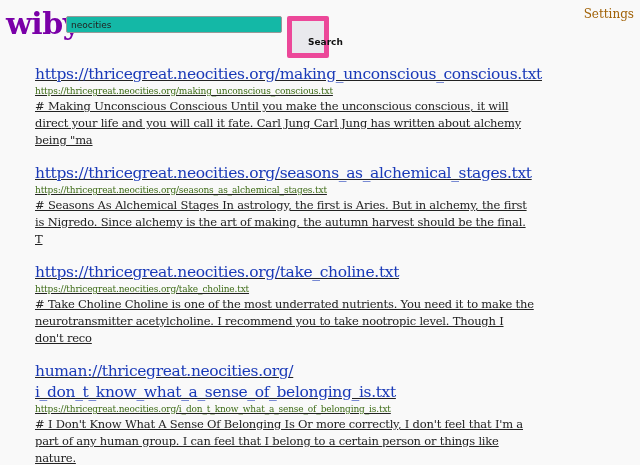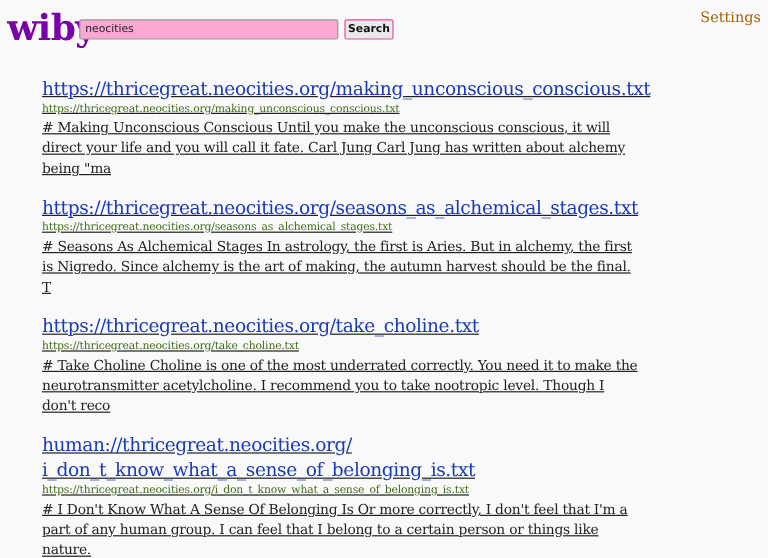--- a/index.html
+++ b/index.html
@@ -14,29 +14,29 @@
   .logo {
     position: absolute; left: 6px; top: 6px;
     font-family: "DejaVu Serif", serif;
     font-size: 30px; font-weight: bold; color: #7a00a8;
     text-decoration: none; letter-spacing: -0.5px;
   }
   .search-input {
     position: absolute; left: 66px; top: 16px;
     width: 216px; height: 17px; box-sizing: border-box;
     border: 1px solid #999; border-radius: 2px;
-    background: #f9a8d4; font-family: "DejaVu Sans", sans-serif;
+    background: #14b8a6; font-family: "DejaVu Sans", sans-serif;
     font-size: 9px; padding: 0 4px; color: #222;
   }
   .search-button {
     position: absolute; left: 287px; top: 16px;
     height: 17px; width: 41px; box-sizing: border-box;
-    border: 1px solid #ec4899; border-radius: 2px;
+    border: 5px solid #ec4899; border-radius: 2px;
     background: #e9e9ed; font-family: "DejaVu Sans", sans-serif;
-    font-size: 9px; font-weight: bold; color: #111; padding: 0;
+    font-size: 9px; font-weight: bold; color: #111; padding: 16px;
   }
   .settings {
     position: absolute; right: 6px; top: 7px;
     font-family: "DejaVu Serif", serif;
     font-size: 12px; color: #a16207; text-decoration: none;
   }
   .results { position: absolute; left: 35px; top: 64px; width: 500px; }
   .result { margin-bottom: 14px; text-decoration: underline; }
   .r-title {
     display: block; font-size: 15.5px; color: #1a3ab8; text-decoration: none;
@@ -69,20 +69,20 @@
     <p class="r-desc"># Making Unconscious Conscious Until you make the unconscious conscious, it will direct your life and you will call it fate. Carl Jung Carl Jung has written about alchemy being "ma</p>
   </div>
   <div class="result">
     <a class="r-title">https://thricegreat.neocities.org/seasons_as_alchemical_stages.txt</a>
     <span class="r-url">https://thricegreat.neocities.org/seasons_as_alchemical_stages.txt</span>
     <p class="r-desc"># Seasons As Alchemical Stages In astrology, the first is Aries. But in alchemy, the first is Nigredo. Since alchemy is the art of making, the autumn harvest should be the final. T</p>
   </div>
   <div class="result">
     <a class="r-title">https://thricegreat.neocities.org/take_choline.txt</a>
     <span class="r-url">https://thricegreat.neocities.org/take_choline.txt</span>
-    <p class="r-desc"># Take Choline Choline is one of the most underrated correctly. You need it to make the neurotransmitter acetylcholine. I recommend you to take nootropic level. Though I don't reco</p>
+    <p class="r-desc"># Take Choline Choline is one of the most underrated nutrients. You need it to make the neurotransmitter acetylcholine. I recommend you to take nootropic level. Though I don't reco</p>
   </div>
   <div class="result">
     <a class="r-title">human://thricegreat.neocities.org/ i_don_t_know_what_a_sense_of_belonging_is.txt</a>
     <span class="r-url">https://thricegreat.neocities.org/i_don_t_know_what_a_sense_of_belonging_is.txt</span>
     <p class="r-desc"># I Don't Know What A Sense Of Belonging Is Or more correctly, I don't feel that I'm a part of any human group. I can feel that I belong to a certain person or things like nature.</p>
   </div>
 </div>
 
 </body></html>

